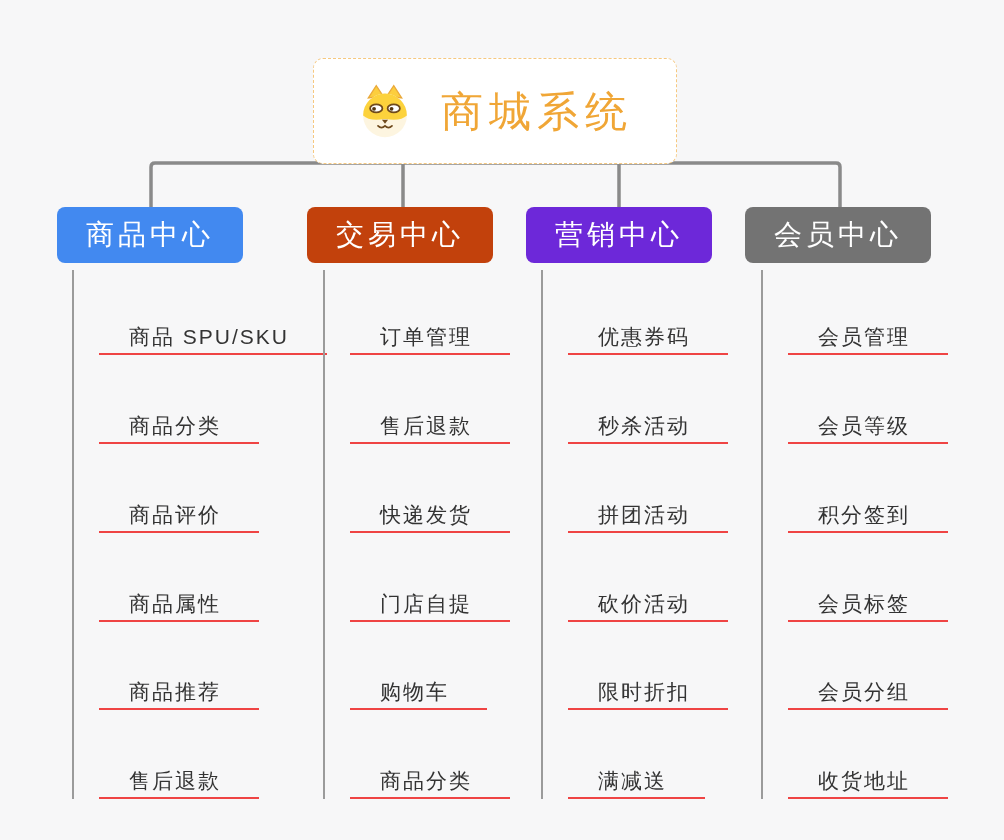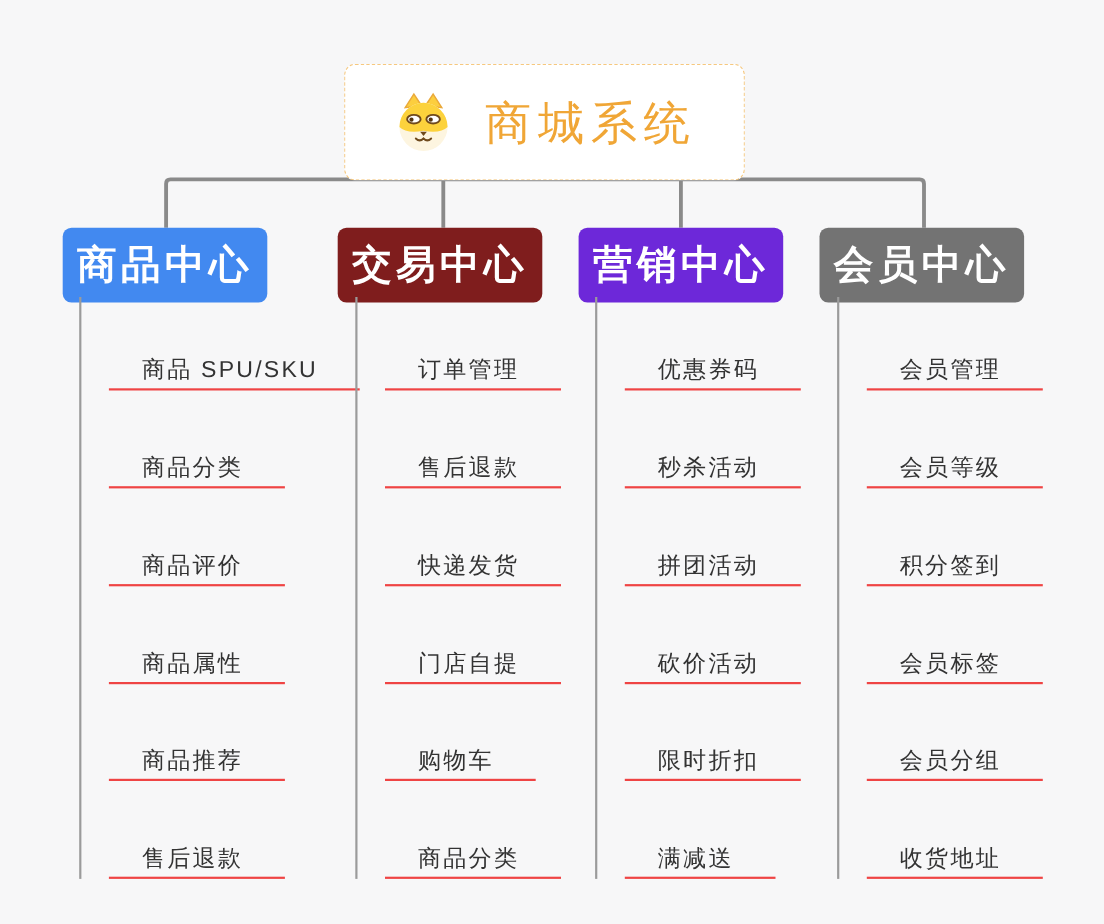--- a/index.html
+++ b/index.html
@@ -23,25 +23,24 @@
     font-size:42px;letter-spacing:6px;color:#f0a636;font-weight:400;
     white-space:nowrap;line-height:1;padding-top:2px;
   }
   .root-icon{width:56px;height:56px;flex:0 0 auto;}
 
   
   .connectors{position:absolute;left:0;top:0;width:1004px;height:840px;pointer-events:none;}
 
   
   .branch-box{
-    position:absolute;top:207px;width:186px;height:68px;border-radius:8px;
-    color:#ffffff;font-size:36px;letter-spacing:4px;
+    position:absolute;top:207px;width:186px;height:56px;border-radius:8px;
+    color:#ffffff;font-size:28px;letter-spacing:4px;
     display:flex;align-items:center;justify-content:center;
     white-space:nowrap;
-    font-weight:bold;
   }
   .branch-box.b0{left:57px;}
   .branch-box.b1{left:307px;}
   .branch-box.b2{left:526px;}
   .branch-box.b3{left:745px;}
 
   
   .children{
     position:absolute;top:270px;height:529px;
     border-left:2px solid #9b9b9b;
@@ -106,21 +105,21 @@
   <div class="branch-box b0" style="background: rgb(66, 137, 240);">商品中心</div>
   <div class="children c0">
     <div class="child-item r0">商品 SPU/SKU</div>
     <div class="child-item r1">商品分类</div>
     <div class="child-item r2">商品评价</div>
     <div class="child-item r3">商品属性</div>
     <div class="child-item r4">商品推荐</div>
     <div class="child-item r5">售后退款</div>
   </div>
 
-  <div class="branch-box b1" style="background: #7f1d1d;">交易中心</div>
+  <div class="branch-box b1" style="background: #c2410c;">交易中心</div>
   <div class="children c1">
     <div class="child-item r0">订单管理</div>
     <div class="child-item r1">售后退款</div>
     <div class="child-item r2">快递发货</div>
     <div class="child-item r3">门店自提</div>
     <div class="child-item r4">购物车</div>
     <div class="child-item r5">商品分类</div>
   </div>
 
   <div class="branch-box b2" style="background: #6d28d9;">营销中心</div>

